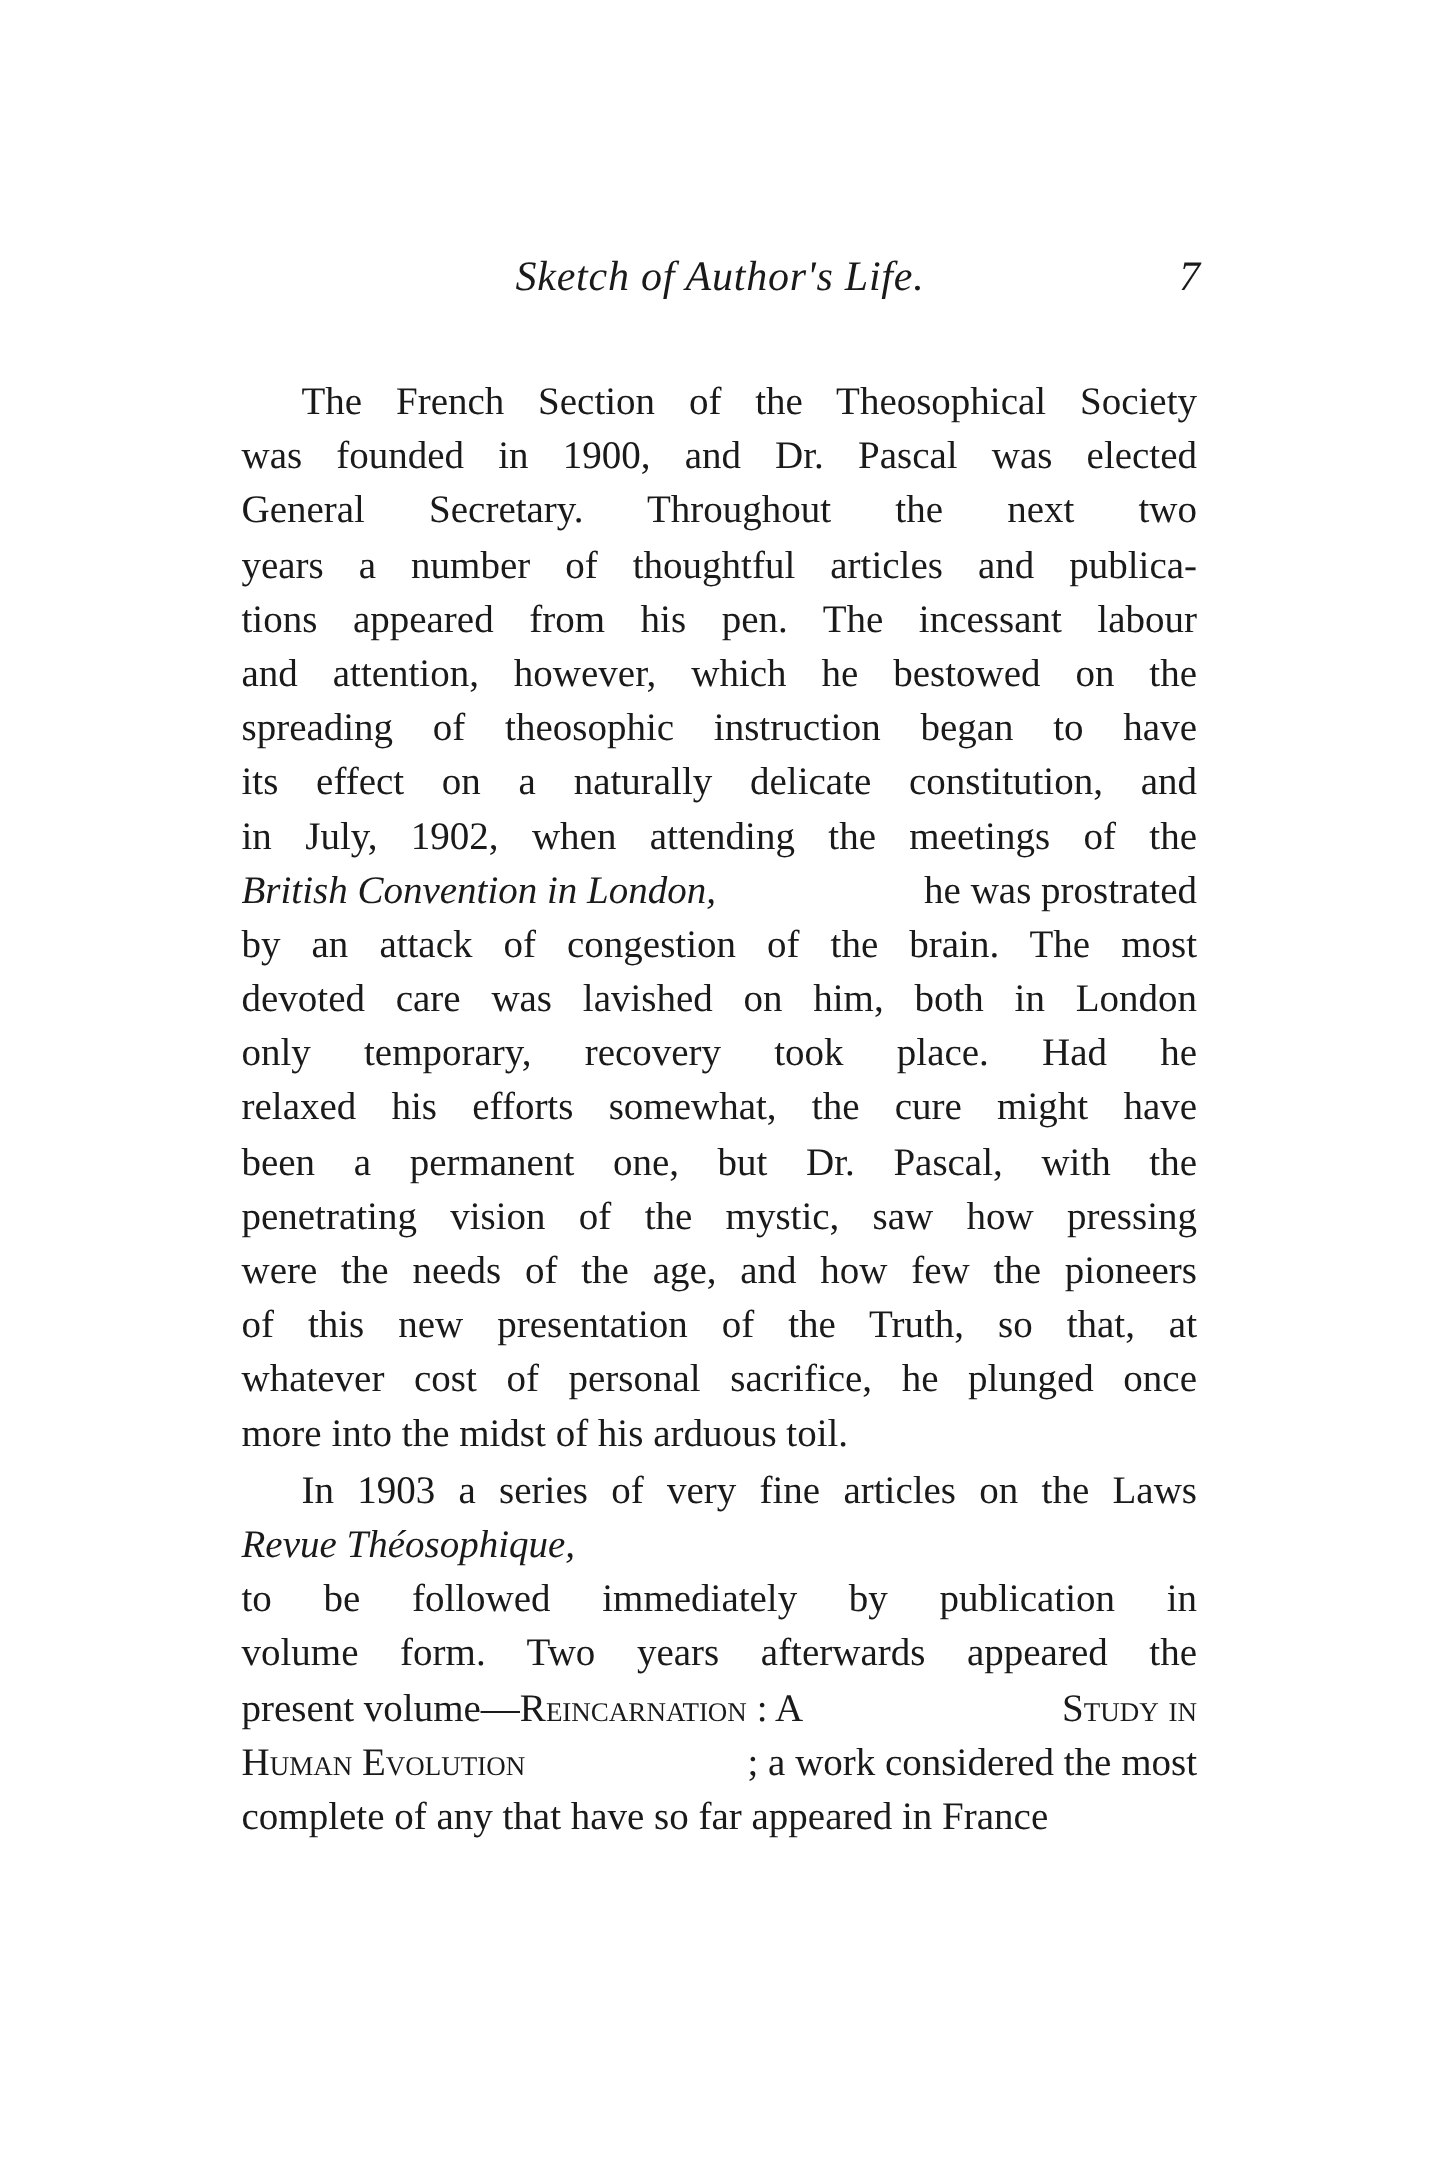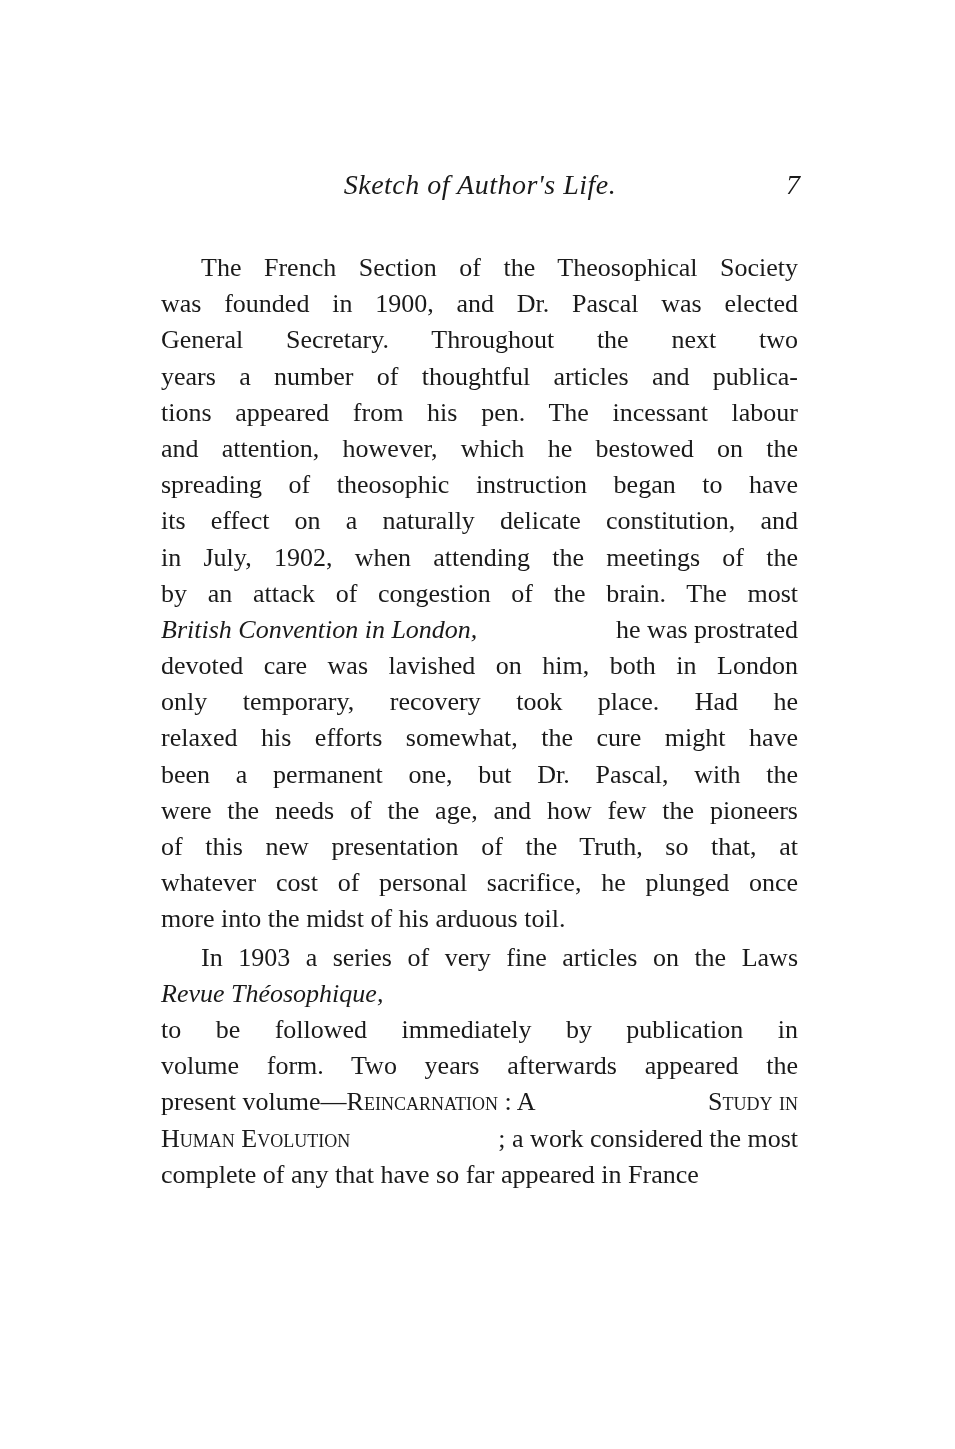--- a/index.html
+++ b/index.html
@@ -31,29 +31,30 @@
   <div>
     <span class="line indent">The French Section of the Theosophical Society</span>
     <span class="line">was founded in 1900, and Dr. Pascal was elected</span>
     <span class="line">General Secretary.  Throughout the next two</span>
     <span class="line">years a number of thoughtful articles and publica-</span>
     <span class="line">tions appeared from his pen.  The incessant labour</span>
     <span class="line">and attention, however, which he bestowed on the</span>
     <span class="line">spreading of theosophic instruction began to have</span>
     <span class="line">its effect on a naturally delicate constitution, and</span>
     <span class="line">in July, 1902, when attending the meetings of the</span>
-    <span class="line">by an attack of congestion of the brain.  The most</span>
     <span class="line line-wrap">
         <span class="it">British Convention in London,</span>
         <span> he was prostrated</span>
       </span>
+    <span class="line">by an attack of congestion of the brain.  The most</span>
     <span class="line">devoted care was lavished on him, both in London</span>
     <span class="line">only temporary, recovery took place.  Had he</span>
     <span class="line">relaxed his efforts somewhat, the cure might have</span>
     <span class="line">been a permanent one, but Dr. Pascal, with the</span>
+    <span class="line">penetrating vision of the mystic, saw how pressing</span>
     <span class="line">were the needs of the age, and how few the pioneers</span>
     <span class="line">of this new presentation of the Truth, so that, at</span>
     <span class="line">whatever cost of personal sacrifice, he plunged once</span>
     <span class="line last">more into the midst of his arduous toil.</span>
   </div>
   <div class="para2">
     <span class="line indent">In 1903 a series of very fine articles on the Laws</span>
     <span class="line line-wrap">
         <span class="it">Revue Théosophique,</span>
       </span>

